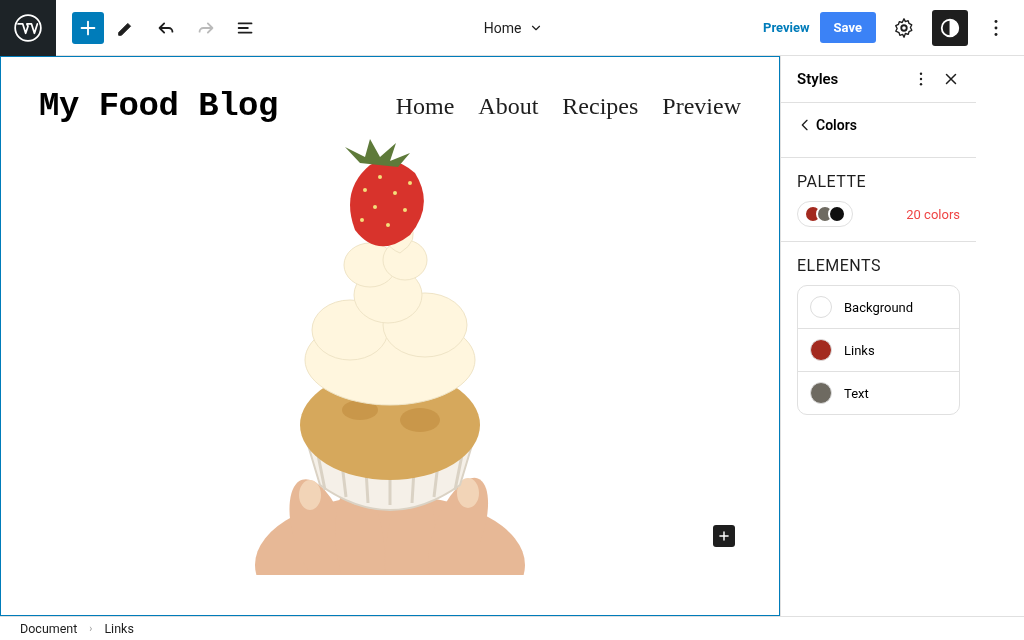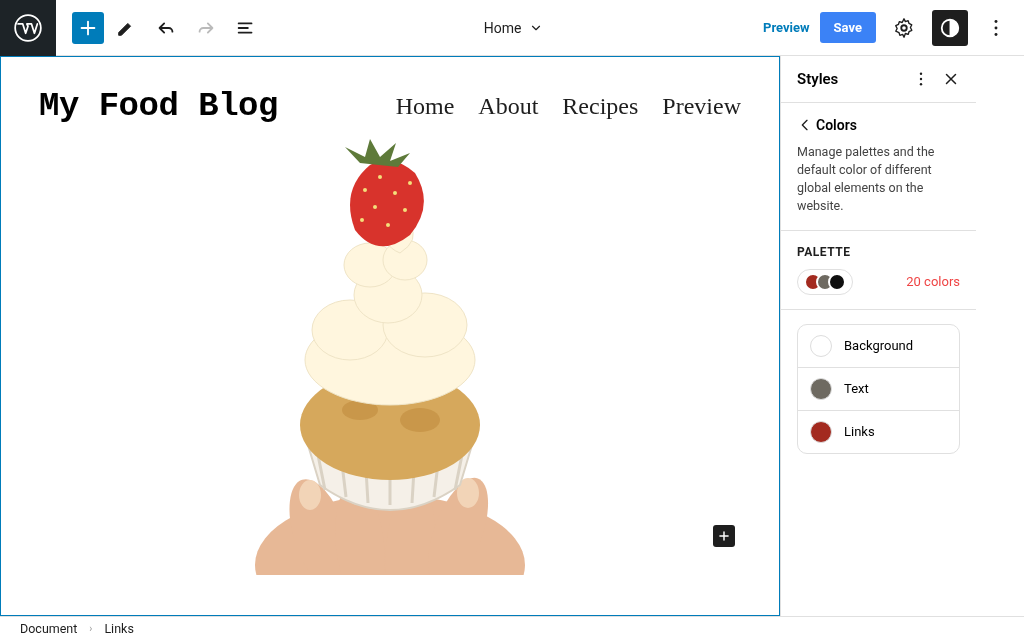--- a/index.html
+++ b/index.html
@@ -28,21 +28,21 @@
   .add-block-badge { position: absolute; right: 44px; bottom: 28px; width: 22px; height: 22px; background: #1e1e1e; color: #fff; display: flex; align-items: center; justify-content: center; border-radius: 3px; cursor: pointer; font-size: 16px; }
   .sidebar { width: 196px; border-left: 1px solid #e0e0e0; height: 560px; display: flex; flex-direction: column; }
   .sb-head { display: flex; align-items: center; justify-content: space-between; padding: 14px 16px; border-bottom: 1px solid #e0e0e0; }
   .sb-head-title { font-size: 15px; font-weight: 600; }
   .sb-head-icons { display: flex; gap: 12px; }
   .sb-section { padding: 14px 16px; border-bottom: 1px solid #e0e0e0; }
   .sb-back-row { display: flex; align-items: center; gap: 3px; margin-bottom: 10px; }
   .sb-back-row svg { cursor: pointer; }
   .sb-subtitle { font-size: 14px; font-weight: 600; }
   .sb-desc { font-size: 12.5px; color: #444; line-height: 1.45; }
-  .sb-label { font-size: 12px; font-weight: 700; letter-spacing: 0.5px; color: #1e1e1e; text-transform: uppercase; margin-bottom: 10px; }
+  .sb-label { font-size: 16px; font-weight: 400; letter-spacing: 0.5px; color: #1e1e1e; text-transform: uppercase; margin-bottom: 10px; }
   .palette-row { display: flex; align-items: center; justify-content: space-between; }
   .pill { border: 1px solid #e0e0e0; border-radius: 999px; padding: 3px 6px; display: flex; align-items: center; cursor: pointer; }
   .dot { width: 18px; height: 18px; border-radius: 50%; margin-left: -6px; border: 2px solid #fff; }
   .dot:first-child { margin-left: 0; }
   .palette-count { font-size: 13px; color: #ef4444; }
   .elements-list { border: 1px solid #e0e0e0; border-radius: 10px; overflow: hidden; }
   .el-row { display: flex; align-items: center; gap: 12px; padding: 10px 12px; border-top: 1px solid #e0e0e0; cursor: pointer; font-size: 13px; }
   .el-row:first-child { border-top: none; }
   .el-swatch { width: 22px; height: 22px; border-radius: 50%; border: 1px solid #ddd; }
   .bottombar { height: 24px; border-top: 1px solid #e0e0e0; display: flex; align-items: center; padding: 0 20px; font-size: 12.5px; color: #1e1e1e; gap: 12px; }
@@ -202,46 +202,46 @@
           </svg>
       </div>
     </div>
     <div class="sb-section">
       <div class="sb-back-row">
         <svg width="16" height="16" viewBox="0 0 24 24">
             <path d="M15 5l-7 7 7 7" fill="none" stroke="#1e1e1e" stroke-width="2" stroke-linecap="round" stroke-linejoin="round"></path>
           </svg>
         <span class="sb-subtitle">Colors</span>
       </div>
-      <div class="sb-desc">Manage palettes and the default color of different global elements on the website.</div>
     </div>
     <div class="sb-section">
       <div class="sb-label">PALETTE</div>
       <div class="palette-row">
         <div class="pill">
           <span class="dot" style="background:#A32A1F"></span>
           <span class="dot" style="background:#6E6A61"></span>
           <span class="dot" style="background:#0F0F0F"></span>
         </div>
         <span class="palette-count">20 colors</span>
       </div>
     </div>
     <div class="sb-section" style="border-bottom:none">
+      <div class="sb-label">ELEMENTS</div>
       <div class="elements-list">
         <div class="el-row">
           <span class="el-swatch" style="background:#FFFFFF"></span>
           <span>Background</span>
         </div>
         <div class="el-row">
+          <span class="el-swatch" style="background:#A32A1F"></span>
+          <span>Links</span>
+        </div>
+        <div class="el-row">
           <span class="el-swatch" style="background:#6E6A61"></span>
           <span>Text</span>
-        </div>
-        <div class="el-row">
-          <span class="el-swatch" style="background:#A32A1F"></span>
-          <span>Links</span>
         </div>
       </div>
     </div>
   </div>
 </div>
 
 <div class="bottombar">
   <span>Document</span>
   <span class="chev">›</span>
   <span>Links</span>

